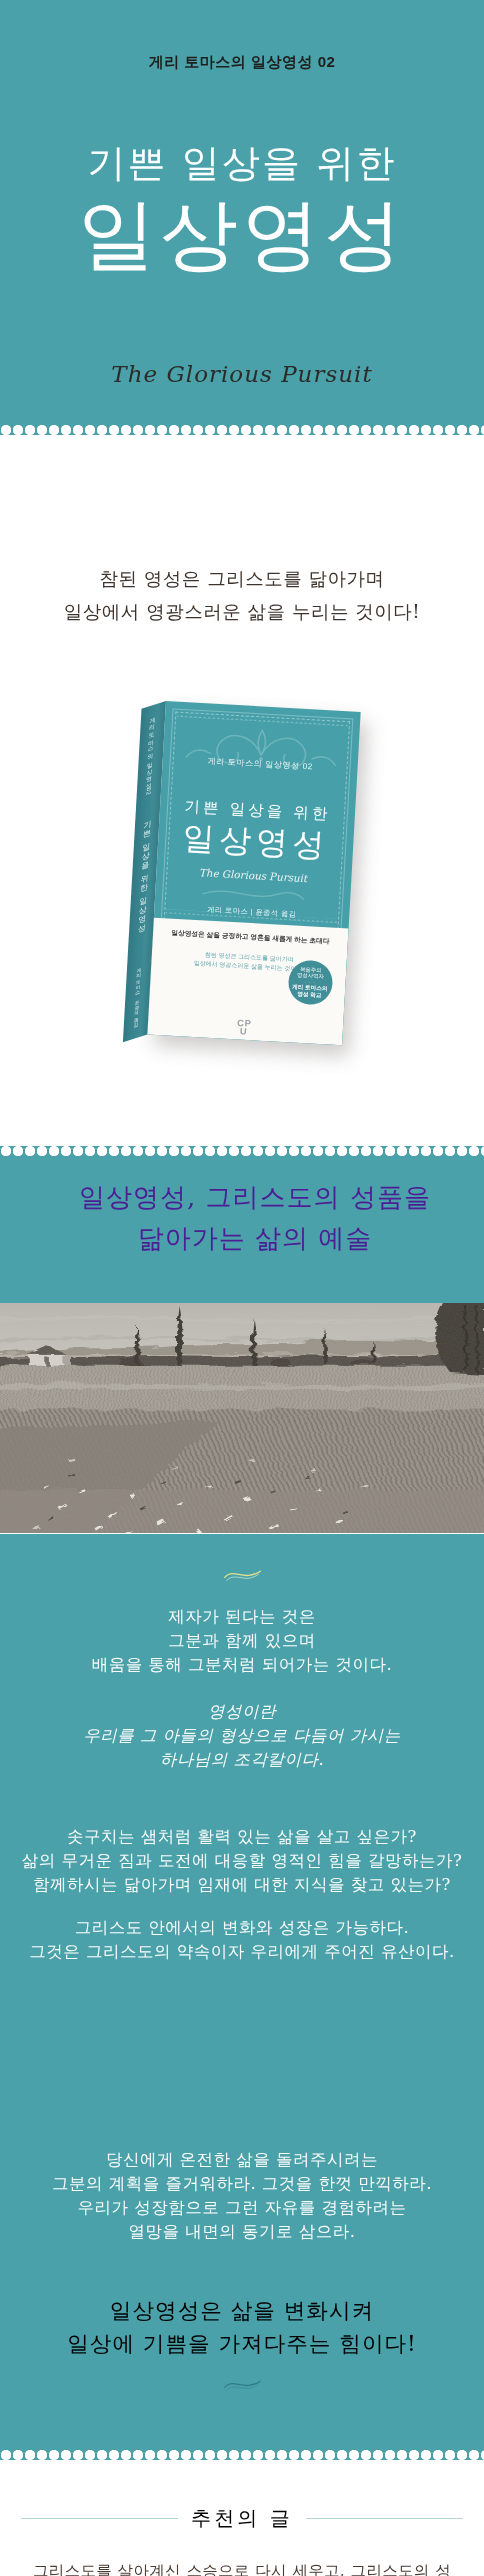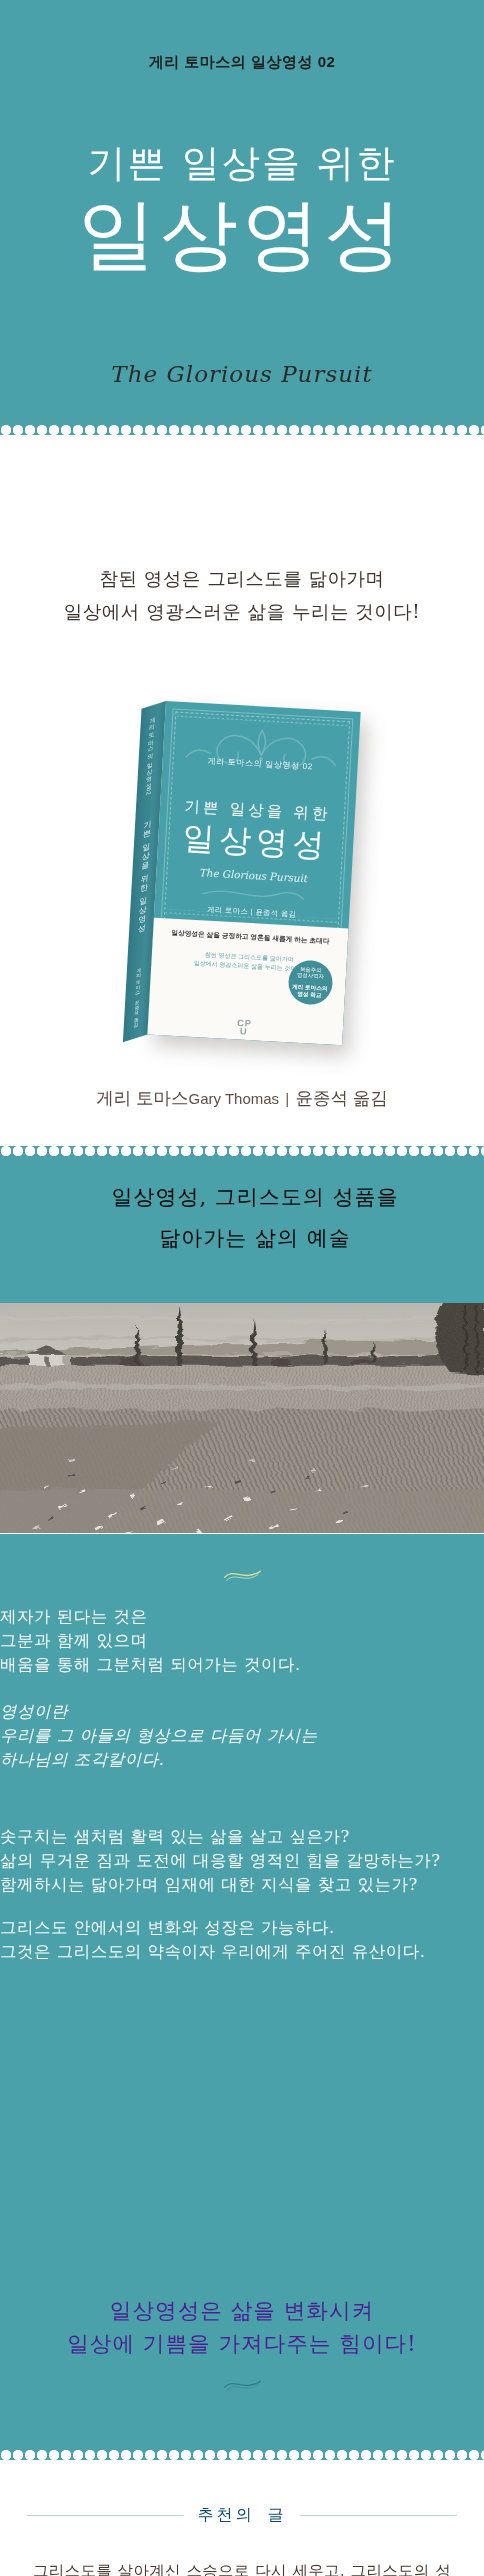--- a/index.html
+++ b/index.html
@@ -74,36 +74,36 @@
   .cupmark.mono .c,.cupmark.mono .p,.cupmark.mono .u{color:#9aa1a5;}
   .cv-cup{position:absolute;left:50%;bottom:3.1px;transform:translateX(-50%) scale(.62);transform-origin:center bottom;}
 
   
   .byline{top:1086px;color:#56463E;}
   .byline .kr{font:500 17.5px "Liberation Sans",sans-serif;}
   .byline .en{font:400 15px "Liberation Sans",sans-serif;color:#5d4e46;}
   .byline .dv{font:300 15.5px "Liberation Sans",sans-serif;padding:0 6.2px;color:#6b5c53;}
 
   
-  .banner-lines{top:31px;font-size:21px;line-height:41px;color:#000000;letter-spacing:1px;padding-left:26px;}
+  .banner-lines{top:31px;font-size:26px;line-height:41px;color:#4c1d95;letter-spacing:1px;padding-left:26px;}
 
   
   .painting{position:absolute;left:0;top:1303px;width:484px;height:230px;display:block;}
 
   
   .squiggle{position:absolute;left:50%;transform:translateX(-50%);}
   .sq1{top:32px;} .sq2{top:842px;}
-  .poem{position:absolute;left:0;right:0;color:#FBFDFC;font-size:16.5px;line-height:24px;letter-spacing:0.5px;}
+  .poem{position:absolute;left:0;right:0;text-align:center;color:#FBFDFC;font-size:16.5px;line-height:24px;letter-spacing:0.5px;}
   .pg1{top:71px;} .pg2{top:166px;font-style:italic;} .pg3{top:291px;} .pg4{top:382px;} .pg5{top:451px;} .pg6{top:614px;}
-  .highlight{top:760px;font-size:21.6px;line-height:33px;color:#4c1d95;letter-spacing:1px;}
+  .highlight{top:760px;font-size:21.6px;line-height:33px;color:#000000;letter-spacing:1px;}
 
   
   .rv-head{top:2505px;display:flex;align-items:center;justify-content:center;gap:13.4px;}
   .rv-head .rule{width:157px;height:0.5px;background:#b7d4d8;}
-  .rv-head .t{font-size:16px;color:#0c4a6e;letter-spacing:3.1px;font-family:Liberation Mono, monospace;}
+  .rv-head .t{font-size:20px;color:#000000;letter-spacing:3.1px;}
   .reviews{position:absolute;left:33px;top:2560px;width:418px;}
   .rv-item{margin-bottom:26px;}
   .rv-text{margin:0;font-size:15.5px;line-height:23px;color:#4A3B32;text-align:justify;word-break:break-all;letter-spacing:0.3px;}
 </style>
 </head>
 <body>
 
 <div id="canvas">
 
   <section class="band band1">
@@ -161,23 +161,20 @@
           <div class="bd-top prelines">복음주의
 영성사역자</div>
           <div class="bd-dots">· · ·</div>
           <div class="bd-bot prelines">게리 토마스의
 영성 학교</div>
         </div>
       </div>
     </div>
   </div>
 
-  <div class="abs ctr byline">
-    <span class="kr">게리 토마스</span><span class="en">Gary Thomas</span><span class="dv">|</span><span class="kr">윤종석 옮김</span>
-  </div>
 
   <section class="band band2">
     <div class="perf perf-t"></div>
     <div class="abs ctr banner-lines prelines">일상영성, 그리스도의 성품을
 닮아가는 삶의 예술</div>
   </section>
 
   <svg class="painting" viewBox="0 0 940 447" preserveAspectRatio="none">
     <defs>
       <linearGradient id="sky" x1="0" y1="0" x2="0" y2="1">
@@ -283,20 +280,24 @@
 그분과 함께 있으며
 배움을 통해 그분처럼 되어가는 것이다.</div>
     <div class="poem pg2 prelines">영성이란
 우리를 그 아들의 형상으로 다듬어 가시는
 하나님의 조각칼이다.</div>
     <div class="poem pg3 prelines">솟구치는 샘처럼 활력 있는 삶을 살고 싶은가?
 삶의 무거운 짐과 도전에 대응할 영적인 힘을 갈망하는가?
 함께하시는 닮아가며 임재에 대한 지식을 찾고 있는가?</div>
     <div class="poem pg4 prelines">그리스도 안에서의 변화와 성장은 가능하다.
 그것은 그리스도의 약속이자 우리에게 주어진 유산이다.</div>
+    <div class="poem pg6 prelines">당신에게 온전한 삶을 돌려주시려는
+그분의 계획을 즐거워하라. 그것을 한껏 만끽하라.
+우리가 성장함으로 그런 자유를 경험하려는
+열망을 내면의 동기로 삼으라.</div>
     <div class="abs ctr highlight prelines">일상영성은 삶을 변화시켜
 일상에 기쁨을 가져다주는 힘이다!</div>
     <svg class="squiggle sq2" width="43" height="17.5" viewBox="0 0 84 34">
       <path d="M8,22 C26,2 44,32 78,10" stroke="#2f7d87" stroke-width="2.5" fill="none" stroke-linecap="round"></path>
       <path d="M12,28 C30,10 48,36 74,16" stroke="#3d8d97" stroke-width="1.5" fill="none" stroke-linecap="round"></path>
     </svg>
     <div class="perf perf-b"></div>
   </section>
 
   <div class="abs ctr rv-head">

